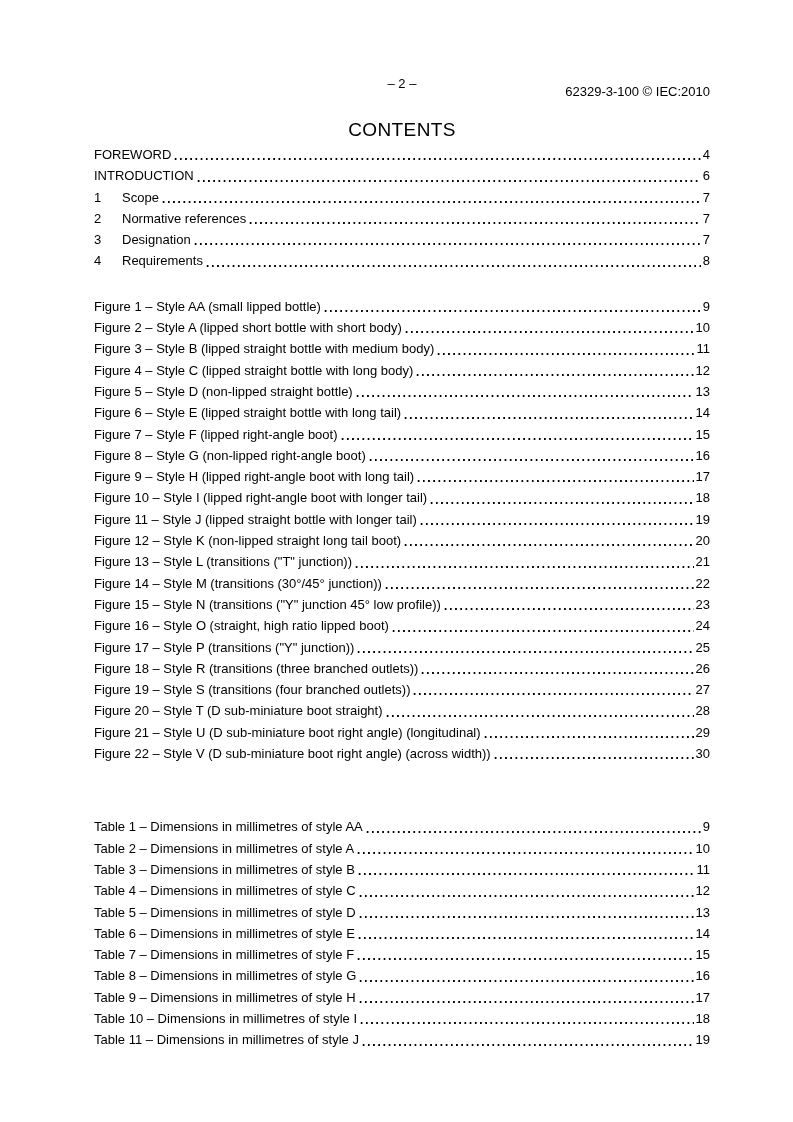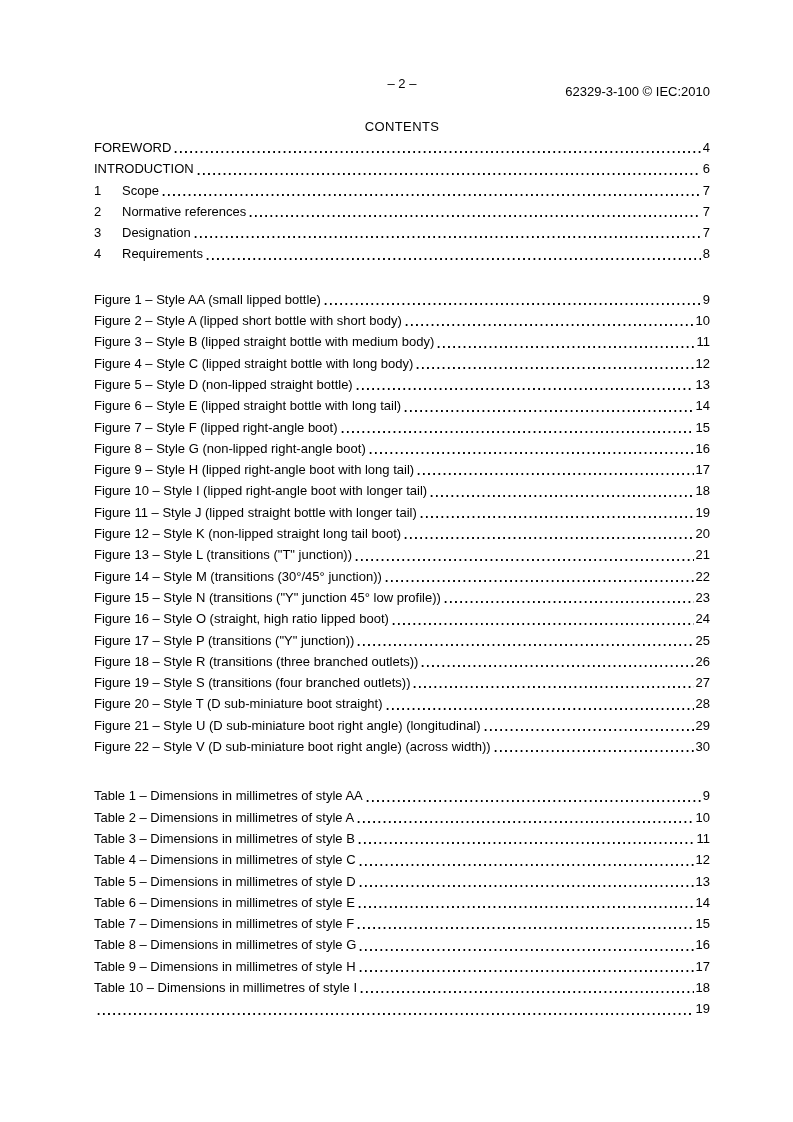--- a/index.html
+++ b/index.html
@@ -23,30 +23,30 @@
   .page-num {
     position: absolute;
     left: 0; right: 0;
     text-align: center;
   }
   .doc-ref {
     position: absolute;
     right: 0; top: 8px;
   }
   .title {
-    font-size: 13px;
+    font-size: 19px;
     font-weight: 400;
     letter-spacing: 0.4px;
     text-align: center;
     margin-top: 26px;
     font-family: "Liberation Sans", sans-serif;
   }
   .toc { margin-top: 3px; }
   .toc.figures { margin-top: 24px; }
-  .toc.tables  { margin-top: 28px; }
+  .toc.tables  { margin-top: 52px; }
   .row {
     display: flex;
     height: 21.3px;
     line-height: 21.3px;
     white-space: nowrap;
   }
   .num   { flex: 0 0 28px; }
   .label { flex: 0 0 auto; }
   .dots {
     flex: 1 1 auto;
@@ -262,17 +262,18 @@
         <span class="label">Table 9 – Dimensions in millimetres of style H</span>
         <span class="dots"></span>
         <span class="pageref">17</span>
       </div>
       <div class="row">
         <span class="label">Table 10 – Dimensions in millimetres of style I</span>
         <span class="dots"></span>
         <span class="pageref">18</span>
       </div>
       <div class="row">
+        <span class="label">Table 11 – Dimensions in millimetres of style J</span>
         <span class="dots"></span>
         <span class="pageref">19</span>
       </div>
     </div>
 </div>
 
 </body></html>

